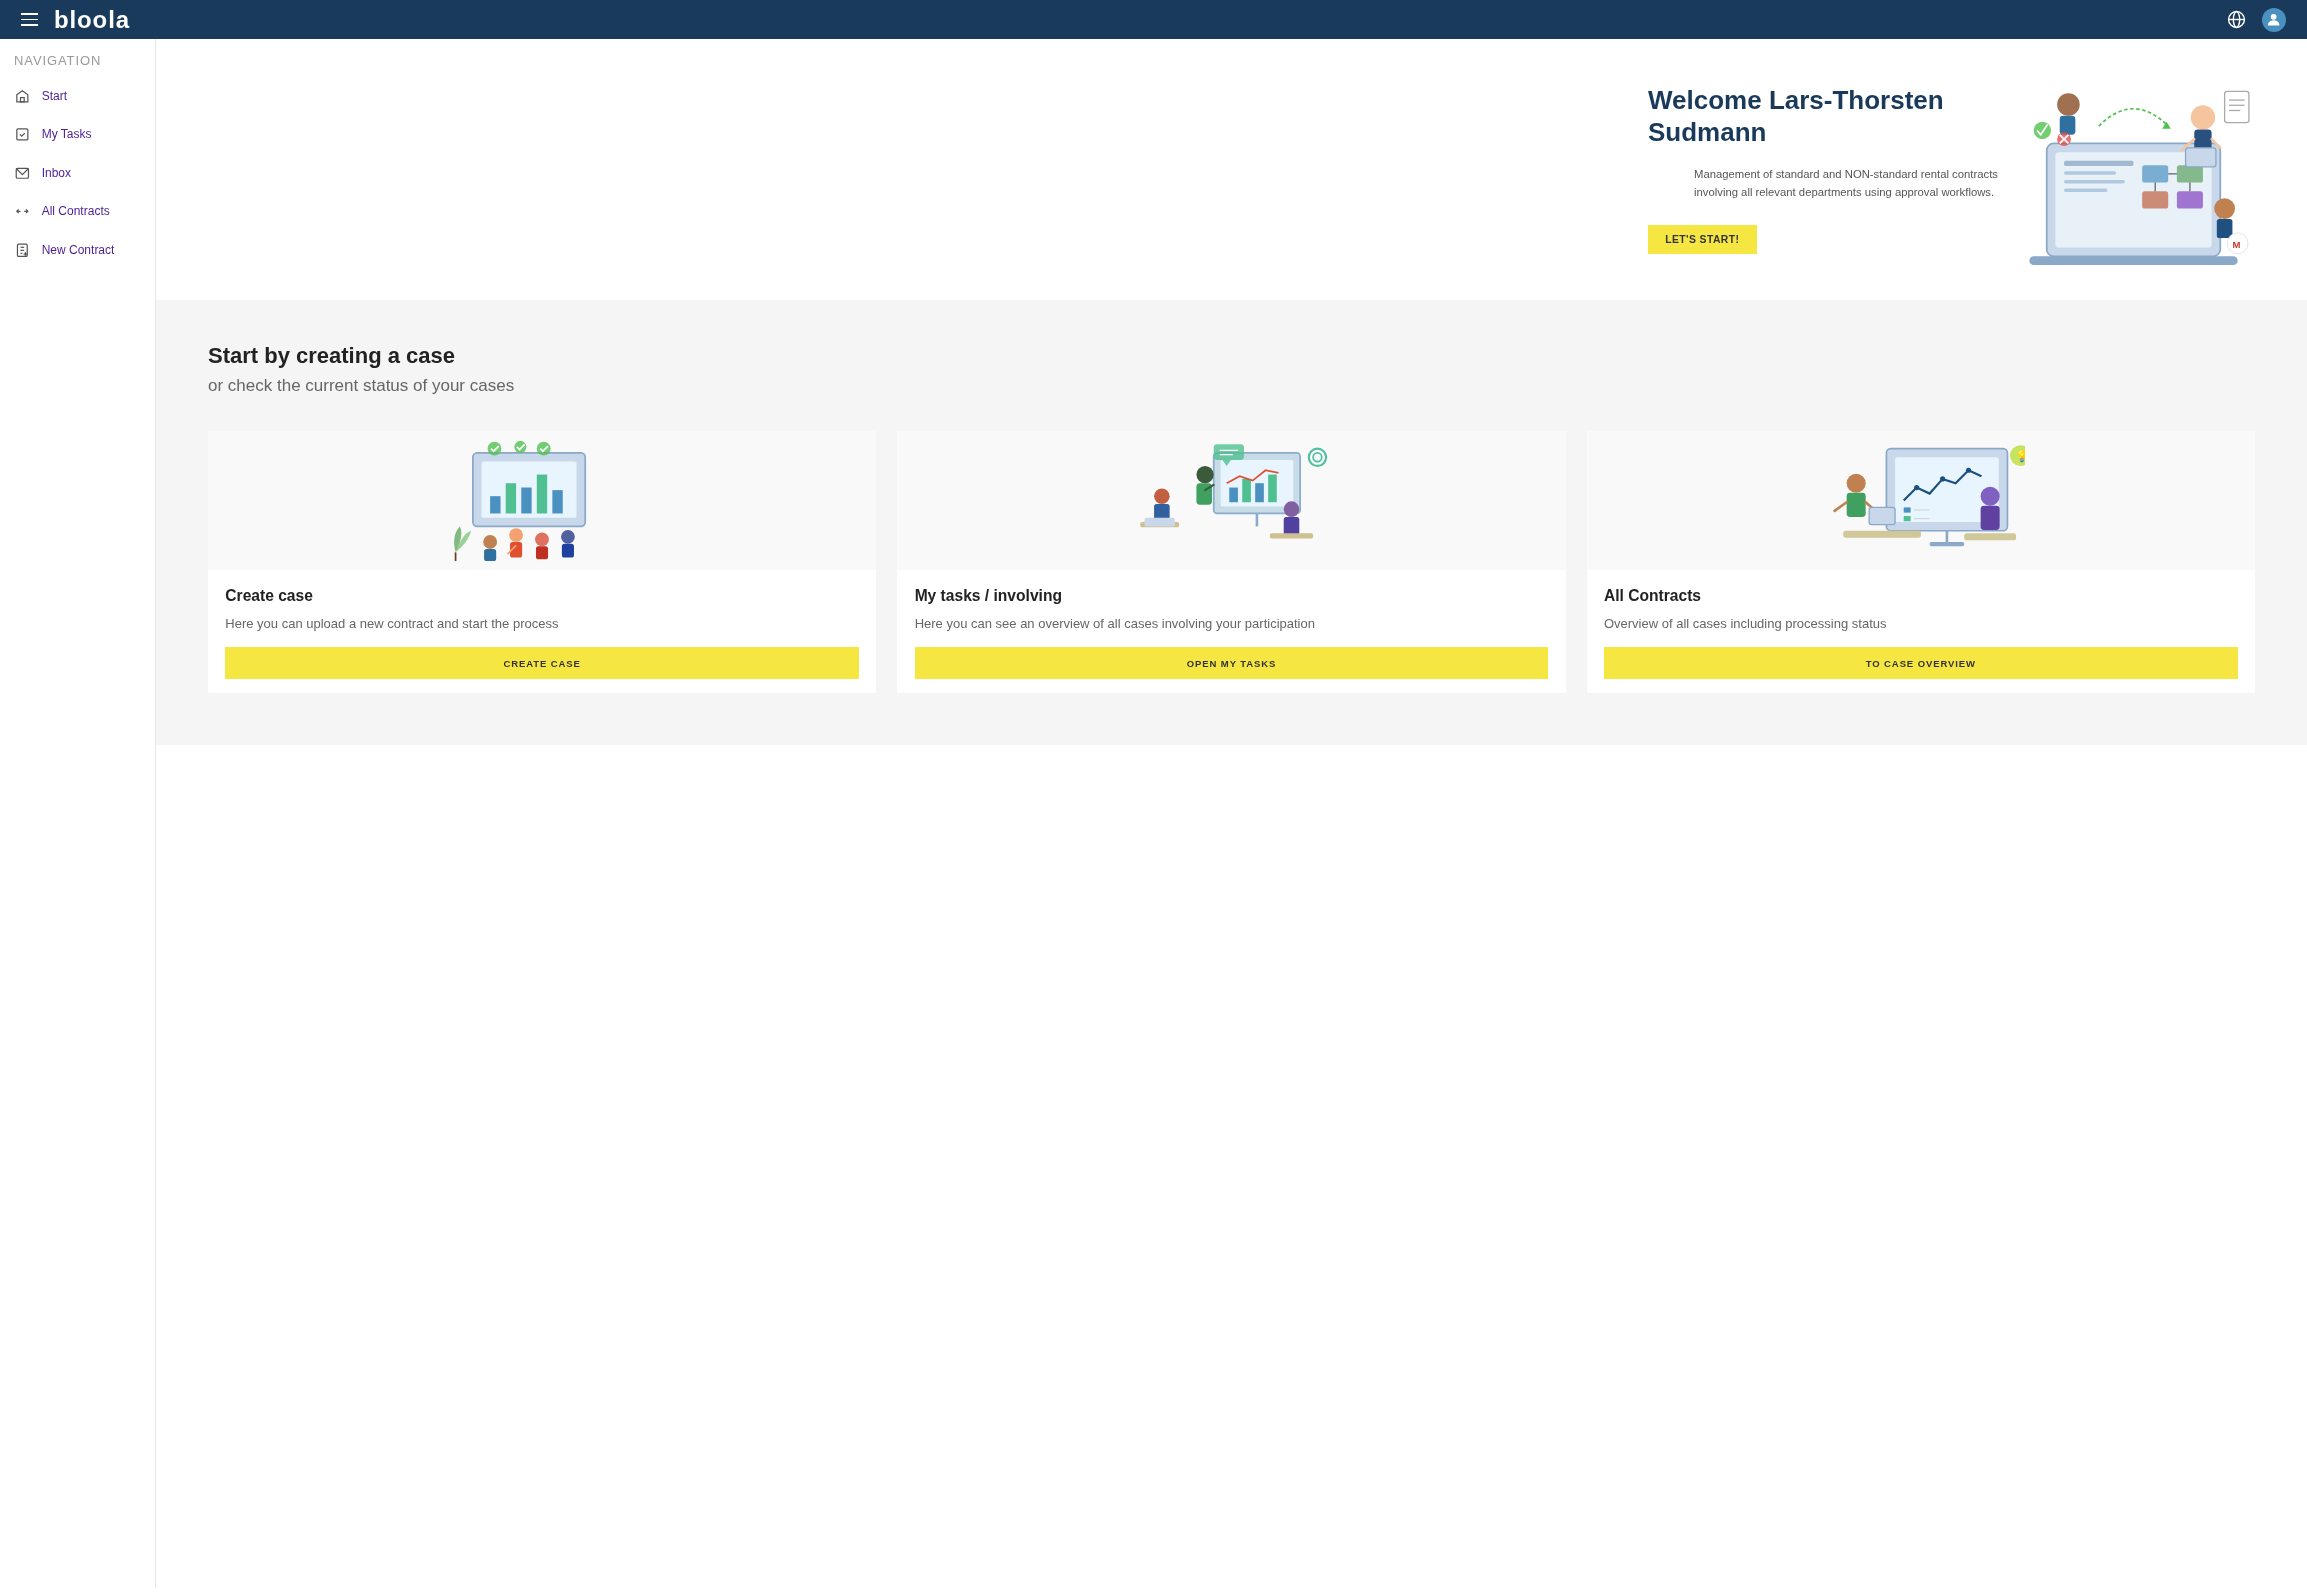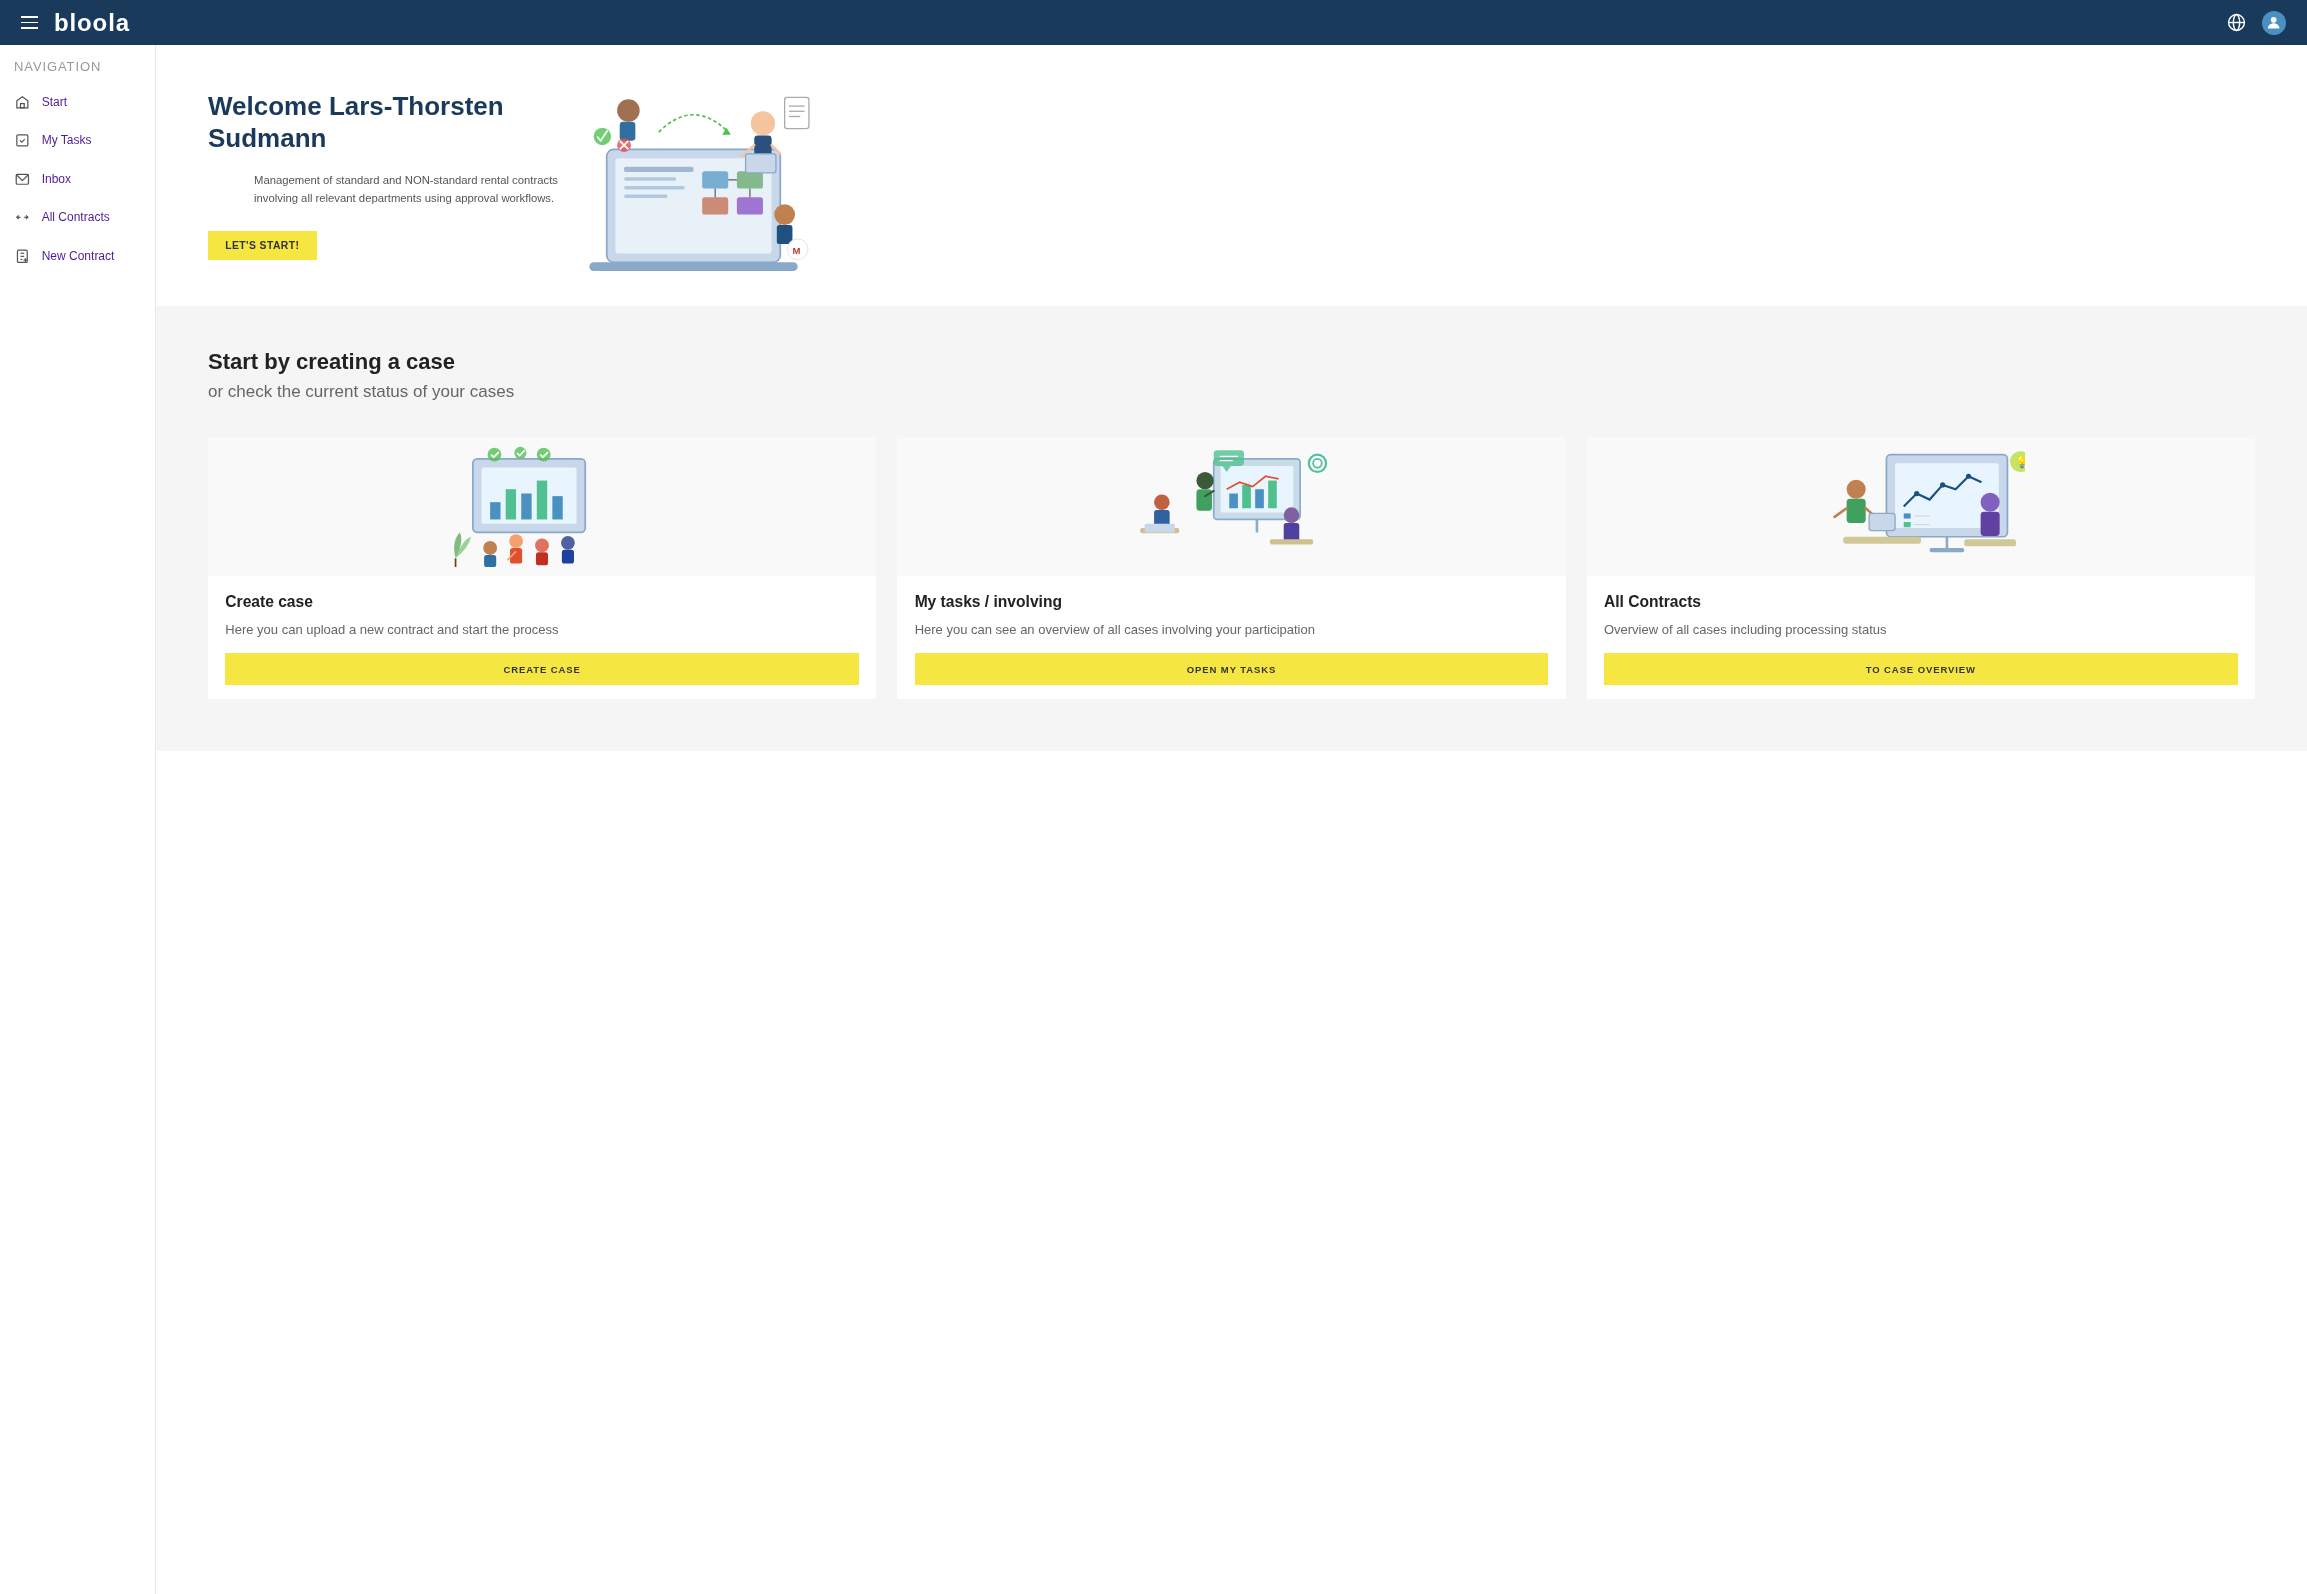--- a/index.html
+++ b/index.html
@@ -5,21 +5,21 @@
     * { box-sizing: border-box; margin: 0; padding: 0; }
     body { font-family: 'Segoe UI', Arial, sans-serif; background: #fff; color: #333; }
 
     
     .topnav {
       background: #1a3a5c;
       display: flex;
       align-items: center;
       justify-content: space-between;
       padding: 0 21px;
-      height: 45px;
+      height: 39px;
     }
     .topnav-left { display: flex; align-items: center; gap: 15.6px; }
     .hamburger { display: flex; flex-direction: column; gap: 3.5px; cursor: pointer; }
     .hamburger span { display: block; width: 17.3px; height: 1.7px; background: #fff; }
     .logo-text {
       color: #fff;
       font-size: 24px;
       font-weight: 700;
       letter-spacing: 0.9px;
     }
@@ -63,21 +63,21 @@
     }
     .sidebar-item .icon { font-size: 14.7px; color: #555; min-width: 17.3px; text-align: center; }
 
     
     .main { flex: 1; background: #fff; overflow-y: auto; }
 
     
     .hero {
       display: flex;
       align-items: center;
-      justify-content: flex-start;
+      justify-content: flex-end;
       padding: 35px 52px 35px 52px;
       background: #fff;
     }
     .hero-content { max-width: 364px; }
     .hero-title {
       font-size: 26px;
       font-weight: 700;
       color: #1a3a5c;
       line-height: 1.2;
       margin-bottom: 17.3px;

